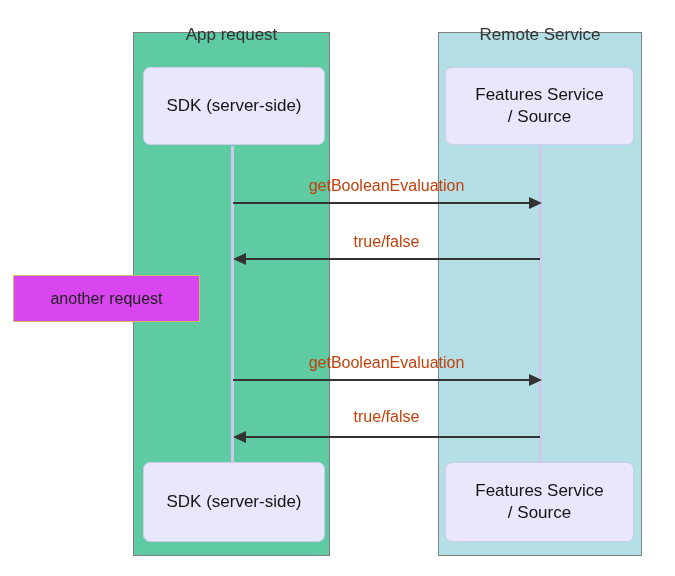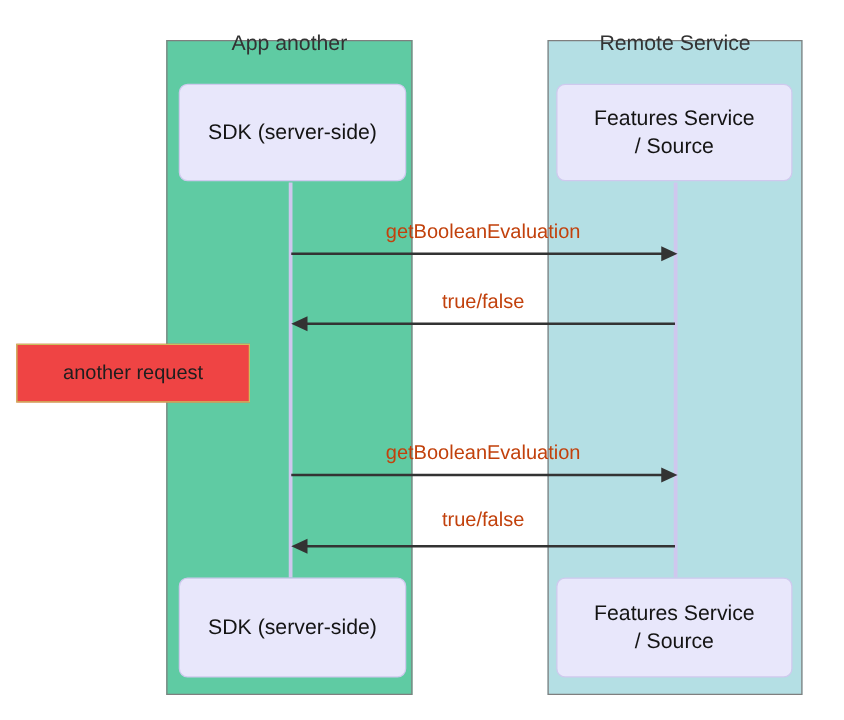--- a/index.html
+++ b/index.html
@@ -56,21 +56,21 @@
   .line-right{left:233px;width:297px;}
   .line-left{left:245px;width:295px;}
   
   .head{width:0;height:0;border-top:6px solid transparent;border-bottom:6px solid transparent;}
   .head-right{left:529px;border-left:13px solid #333333;}
   .head-left{left:233px;border-right:13px solid #333333;}
 
   
   .note{
     left:13px;top:275px;width:187px;height:47px;
-    background:#ef4444;border:1px solid #c9bf5f;
+    background:#d946ef;border:1px solid #c9bf5f;
     display:flex;align-items:center;justify-content:center;
     font-size:16px;color:#1e1e1e;
   }
 </style>
 </head>
 <body>
 
 <div class="canvas">
 
   <div class="abs group group-app"></div>
@@ -79,21 +79,21 @@
   <div class="abs lifeline lifeline-left"></div>
   <div class="abs lifeline lifeline-right"></div>
 
   <div class="abs pbox pbox-tl">SDK (server-side)</div>
   <div class="abs pbox pbox-tr">Features Service
 / Source</div>
   <div class="abs pbox pbox-bl">SDK (server-side)</div>
   <div class="abs pbox pbox-br">Features Service
 / Source</div>
 
-  <div class="abs actor-label actor-label-app">App another</div>
+  <div class="abs actor-label actor-label-app">App request</div>
   <div class="abs actor-label actor-label-remote">Remote Service</div>
 
   <div class="abs msg-label" style="top:175px;">getBooleanEvaluation</div>
   <div class="abs msg-line line-right" style="top:202px;"></div>
   <div class="abs head head-right" style="top:197px;"></div>
 
   <div class="abs msg-label" style="top:231px;">true/false</div>
   <div class="abs msg-line line-left" style="top:258px;"></div>
   <div class="abs head head-left" style="top:253px;"></div>
 

